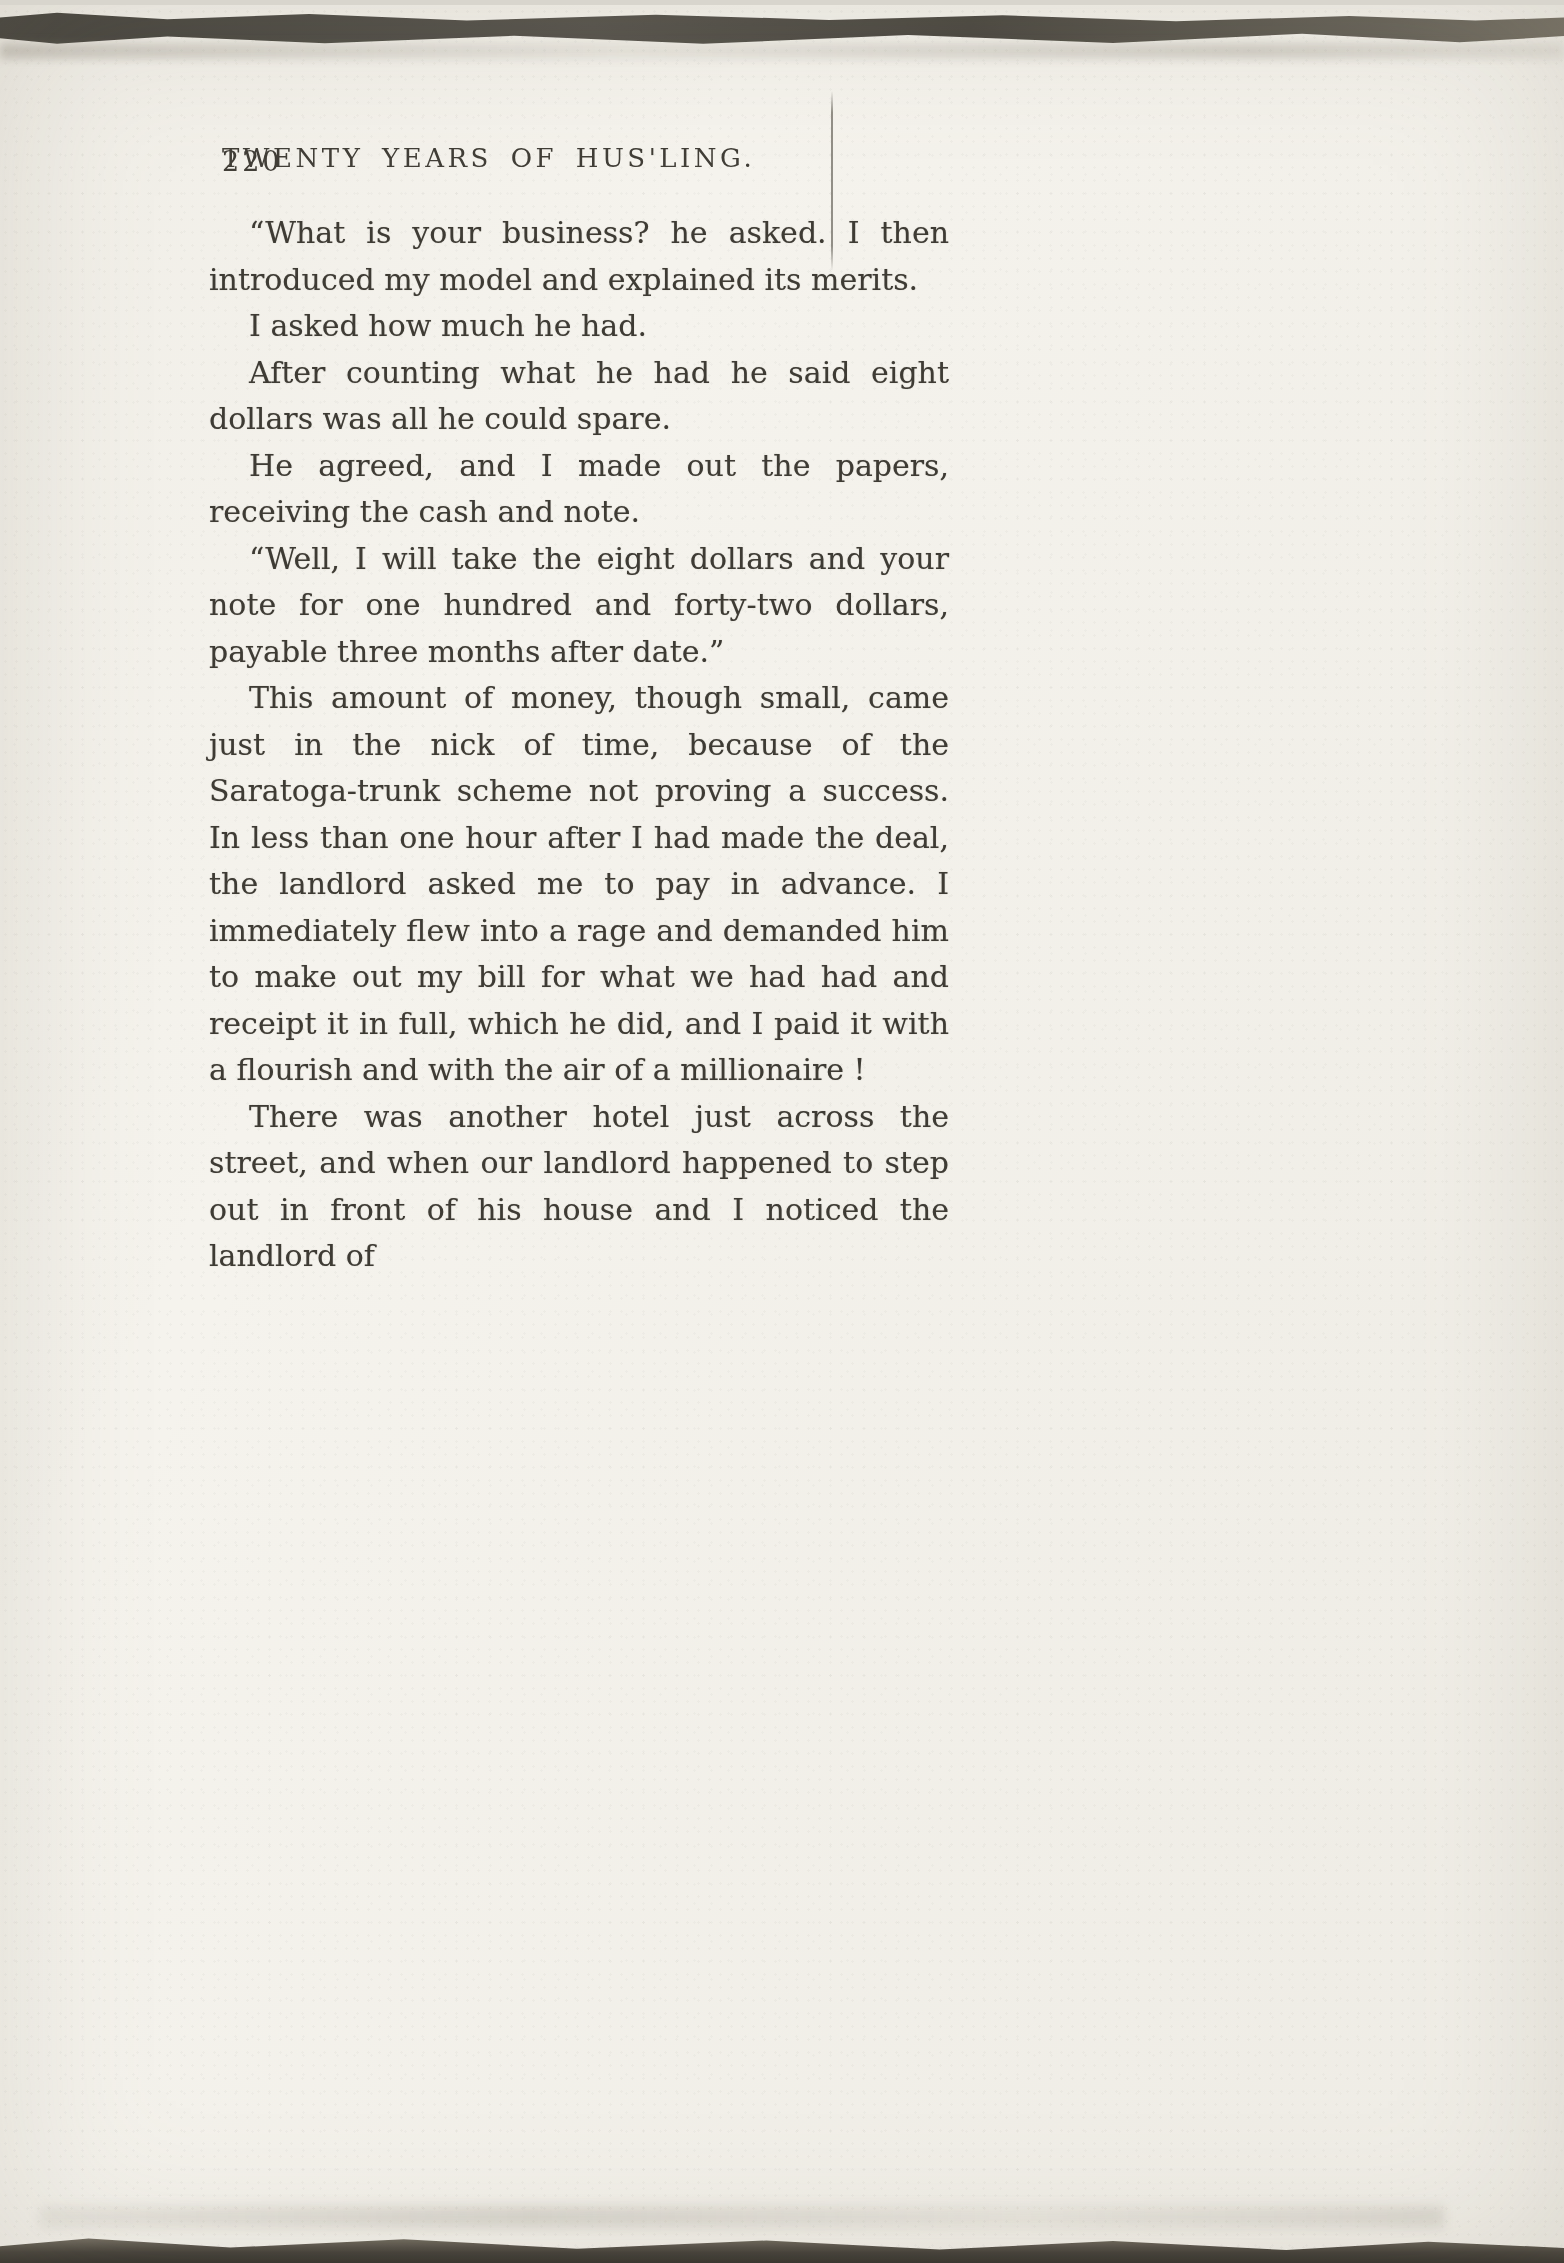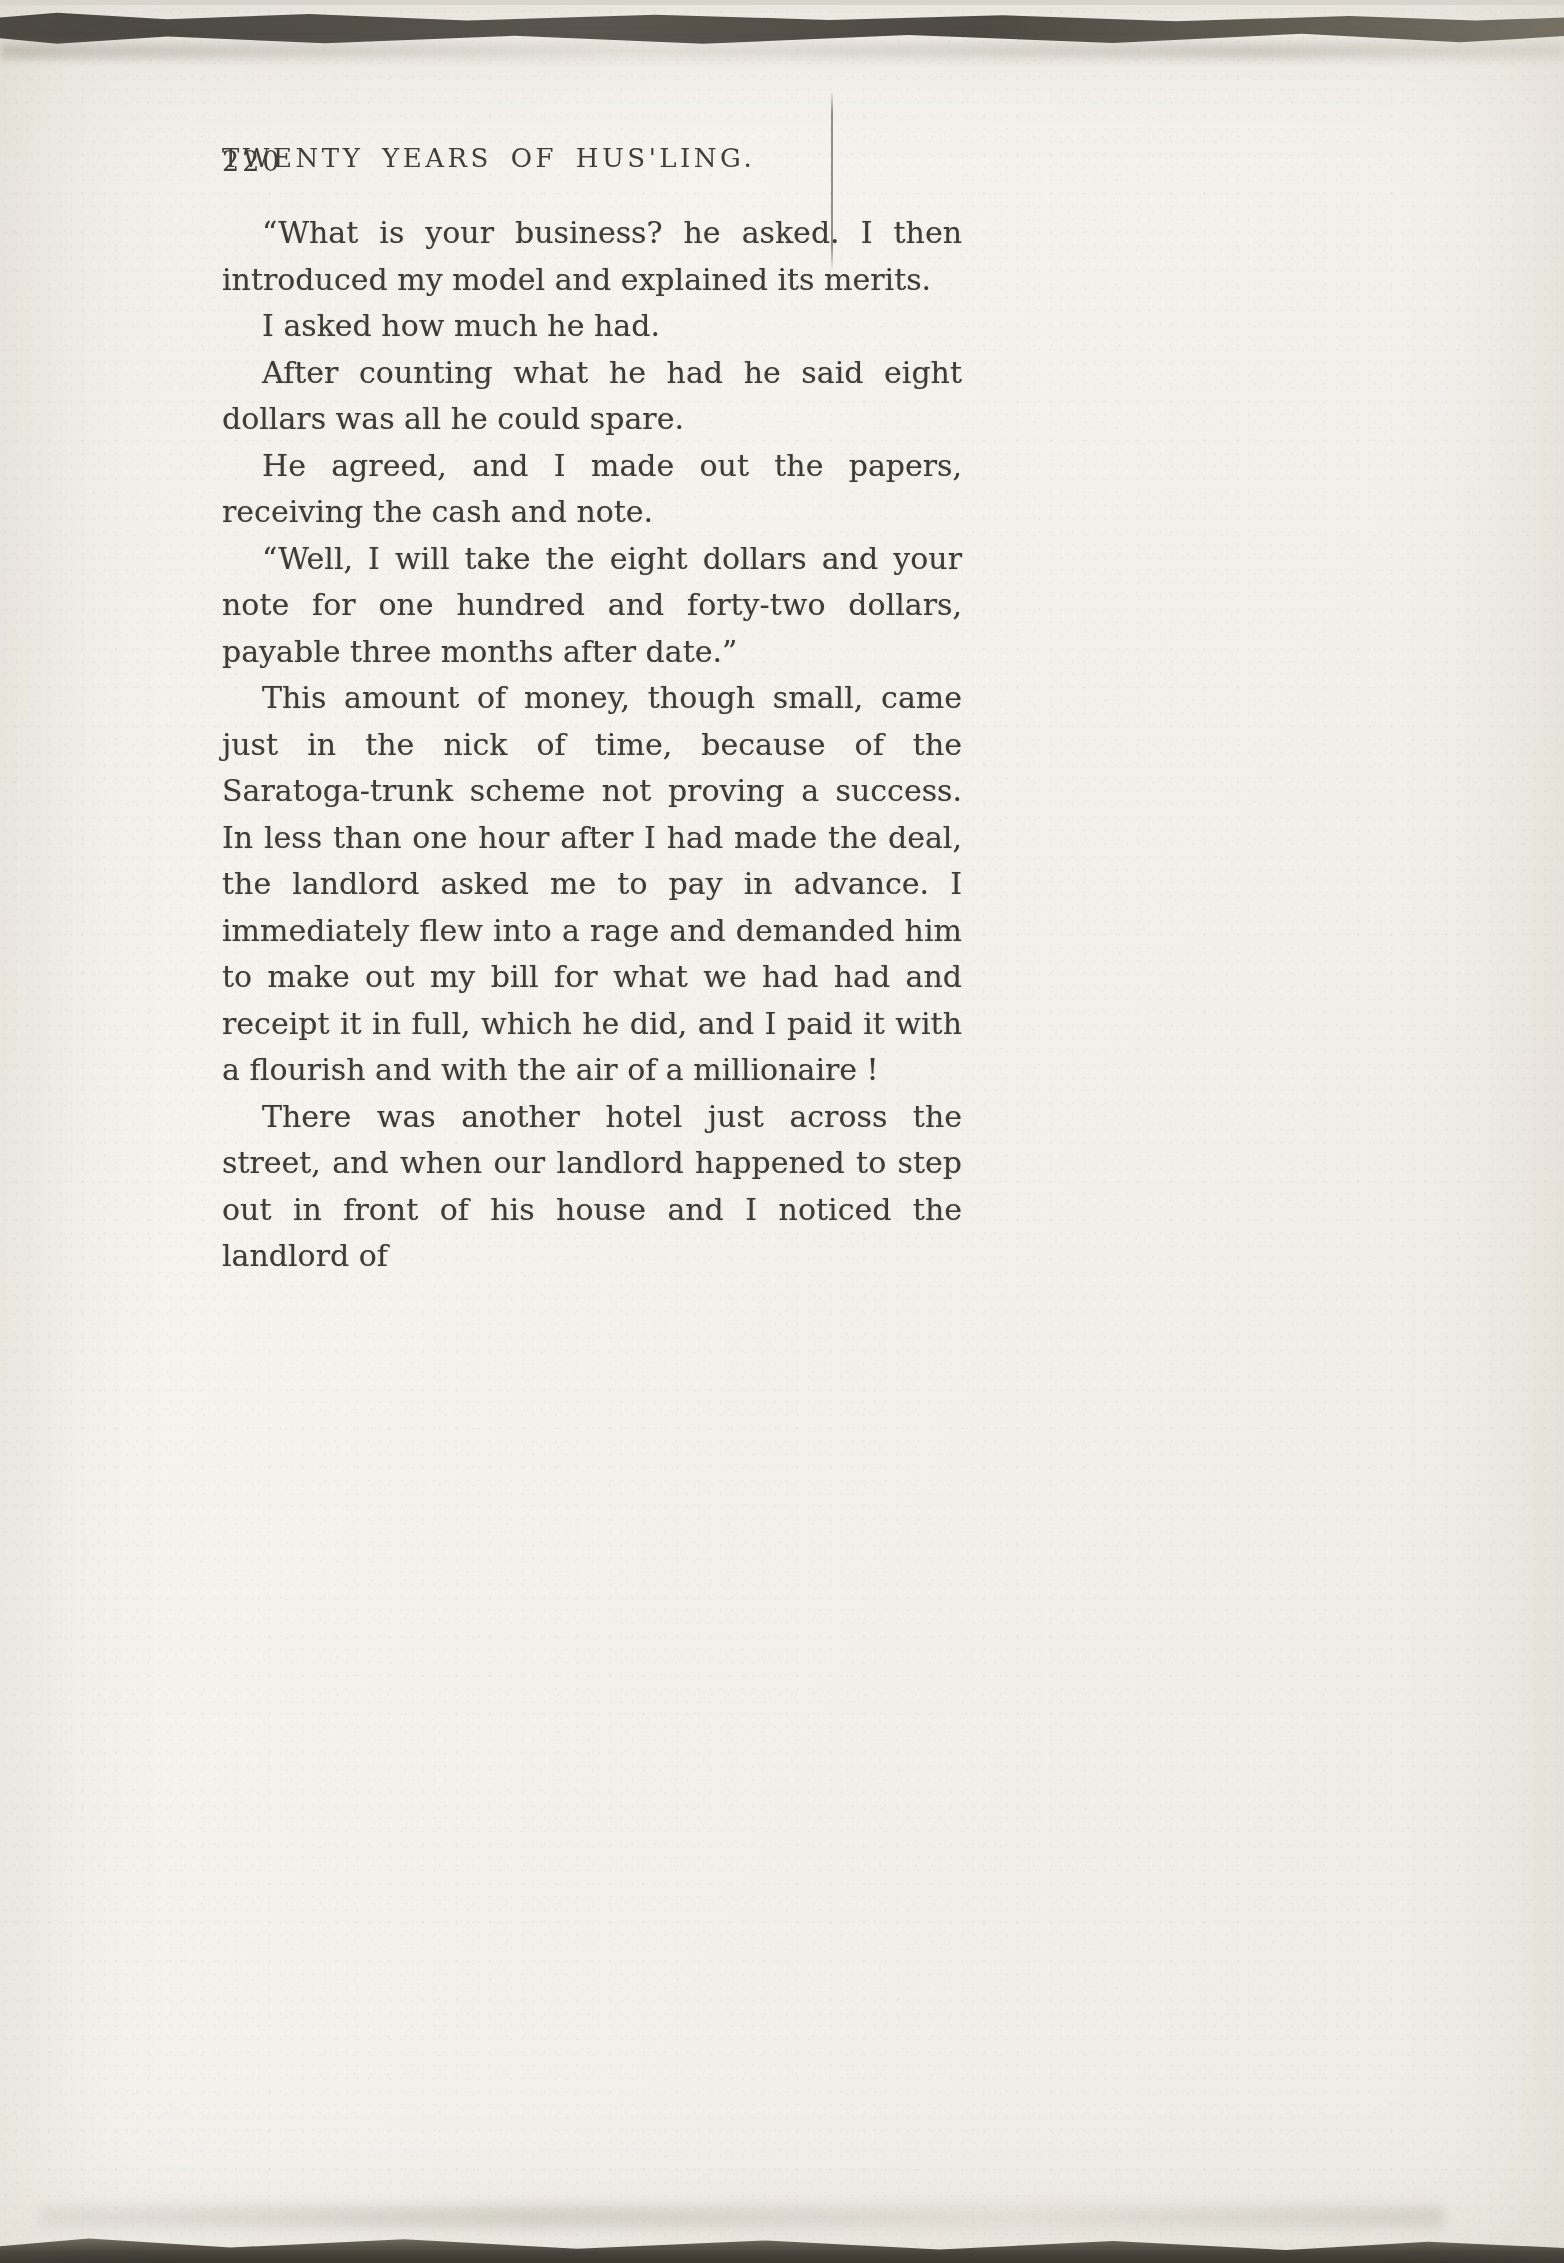--- a/index.html
+++ b/index.html
@@ -85,21 +85,21 @@
   }
   .title {
     display: block;
     font-size: 26px;
     letter-spacing: 3.5px;
     word-spacing: 7px;
     white-space: nowrap;
   }
   .body {
     position: absolute;
-    left: 222px; top: 205px;
+    left: 209px; top: 205px;
     width: 740px;
     text-align: justify;
     font-size: 30px;
     line-height: 46.5px;
     color: #3e3b34;
     text-shadow: 0 0 1px rgba(62,59,52,0.35);
   }
   .body p {
     margin: 0;
     text-indent: 40px;

